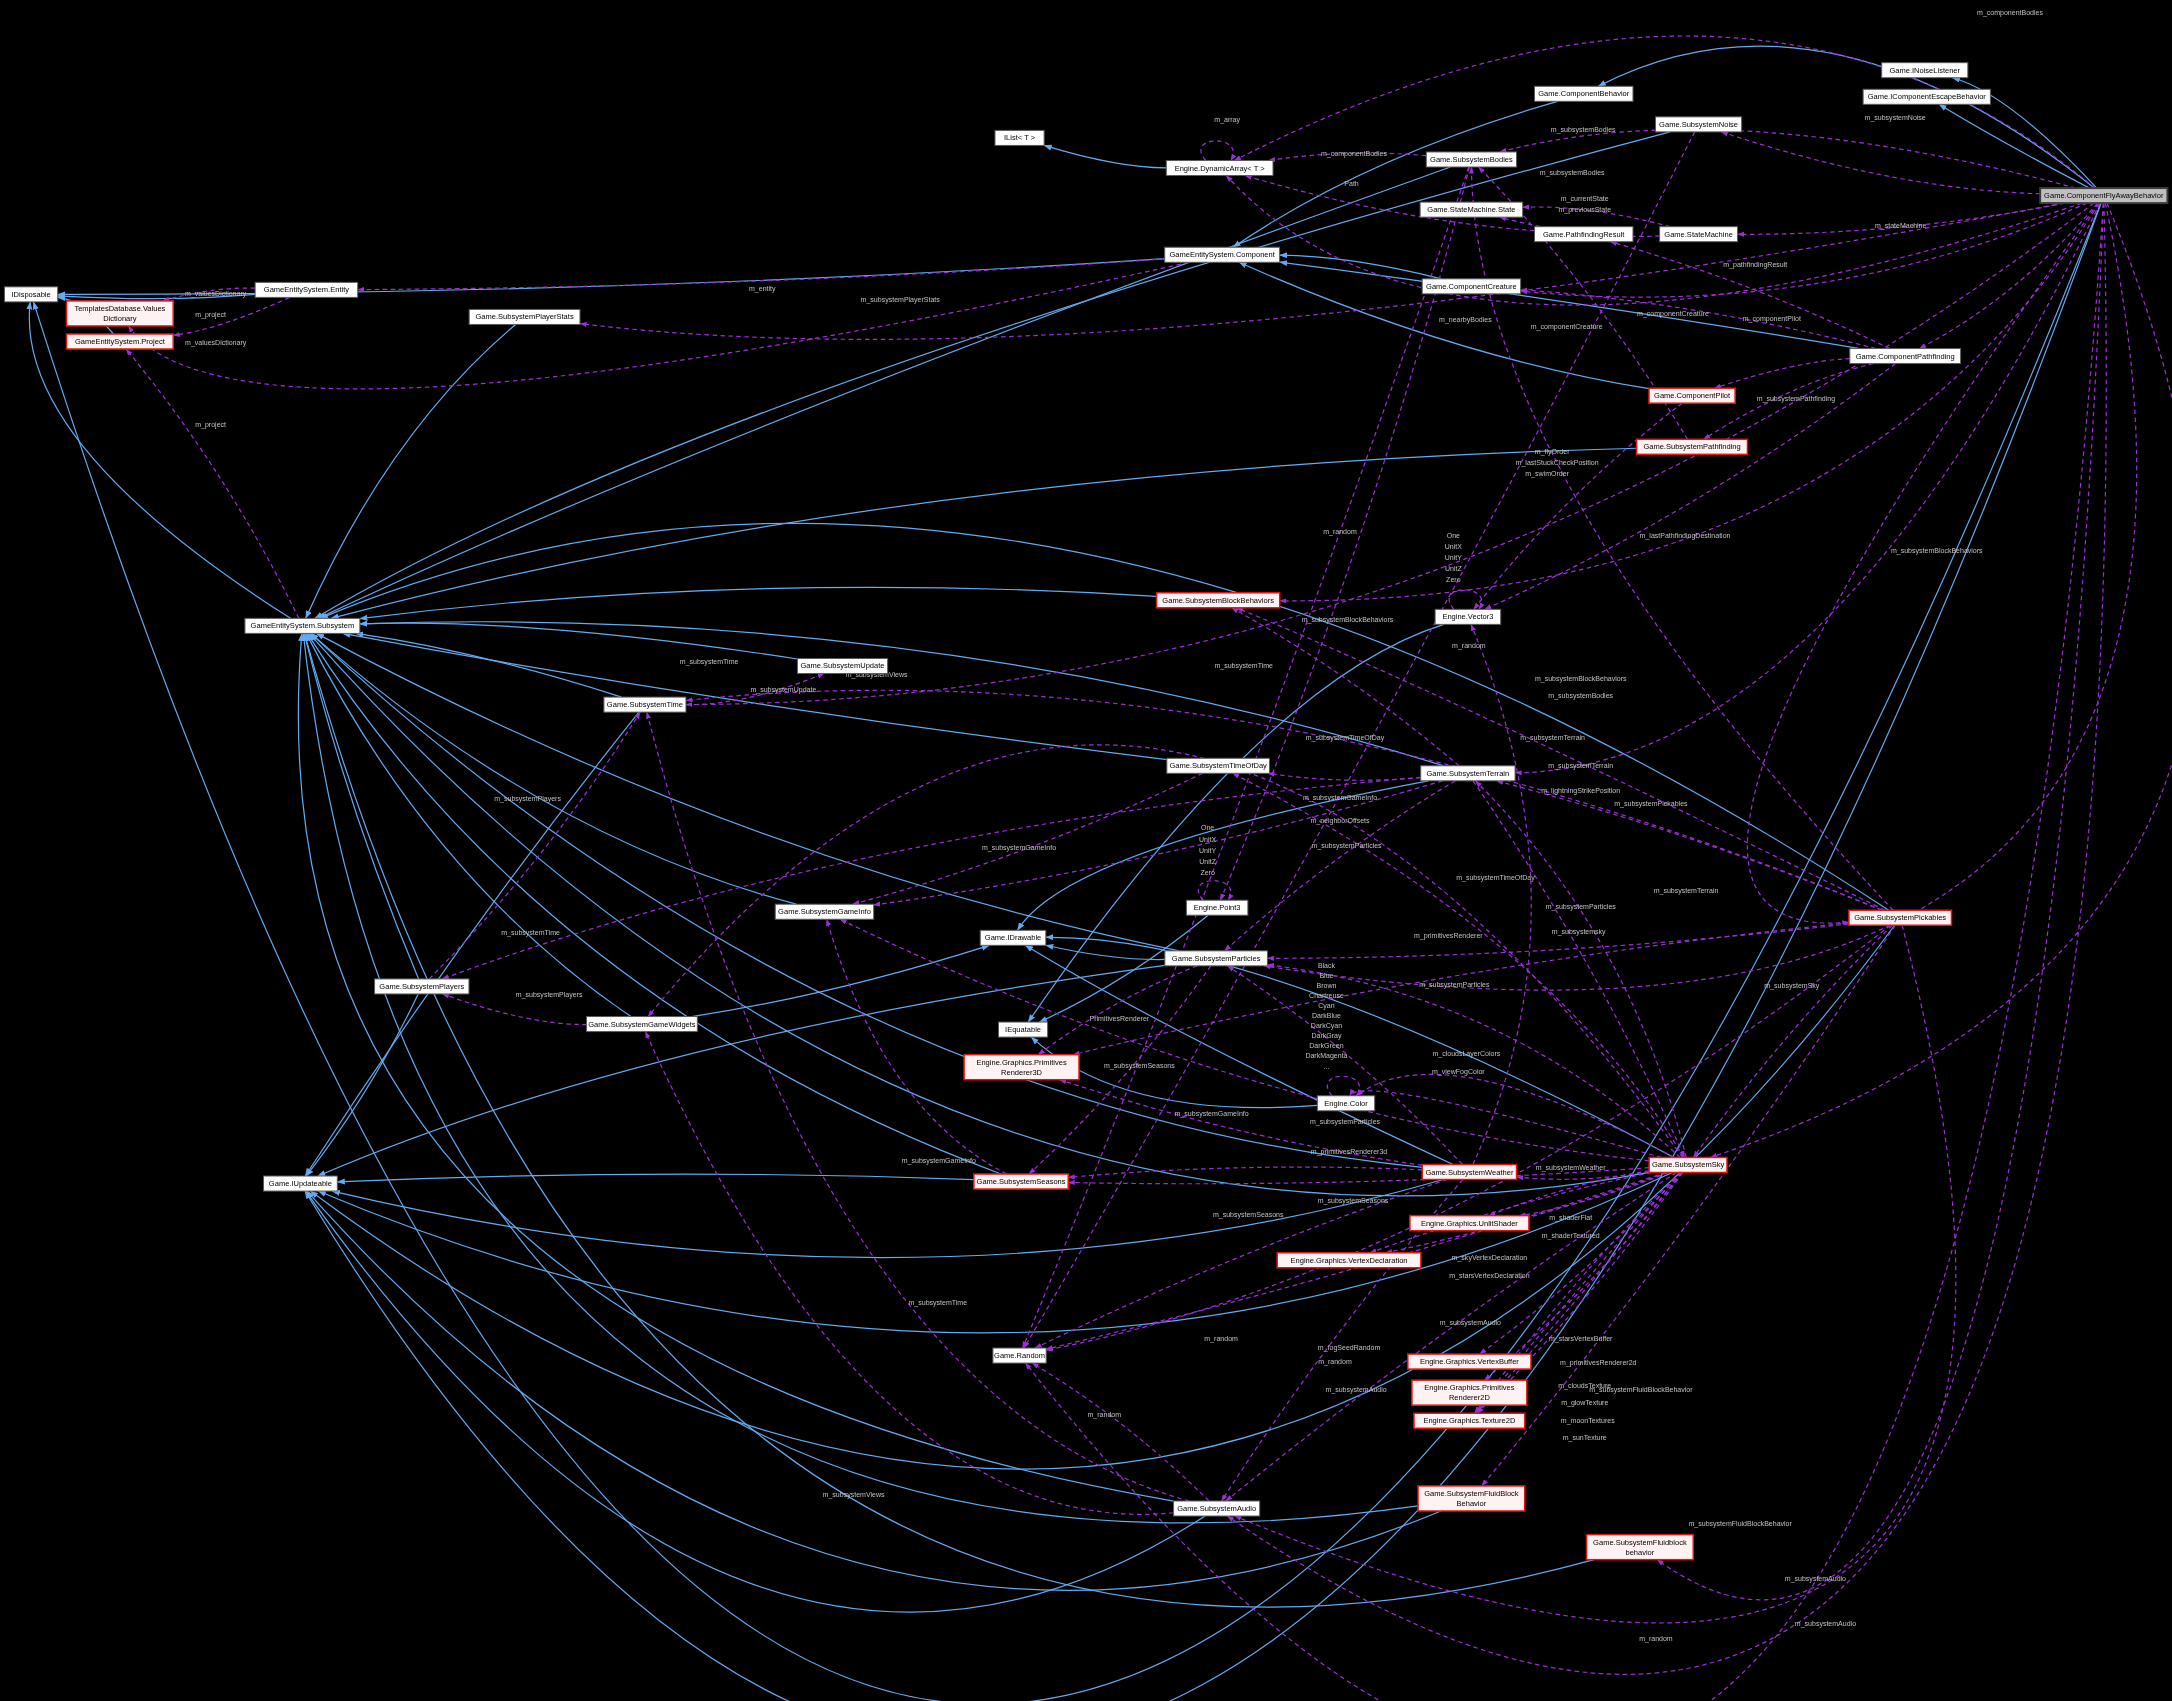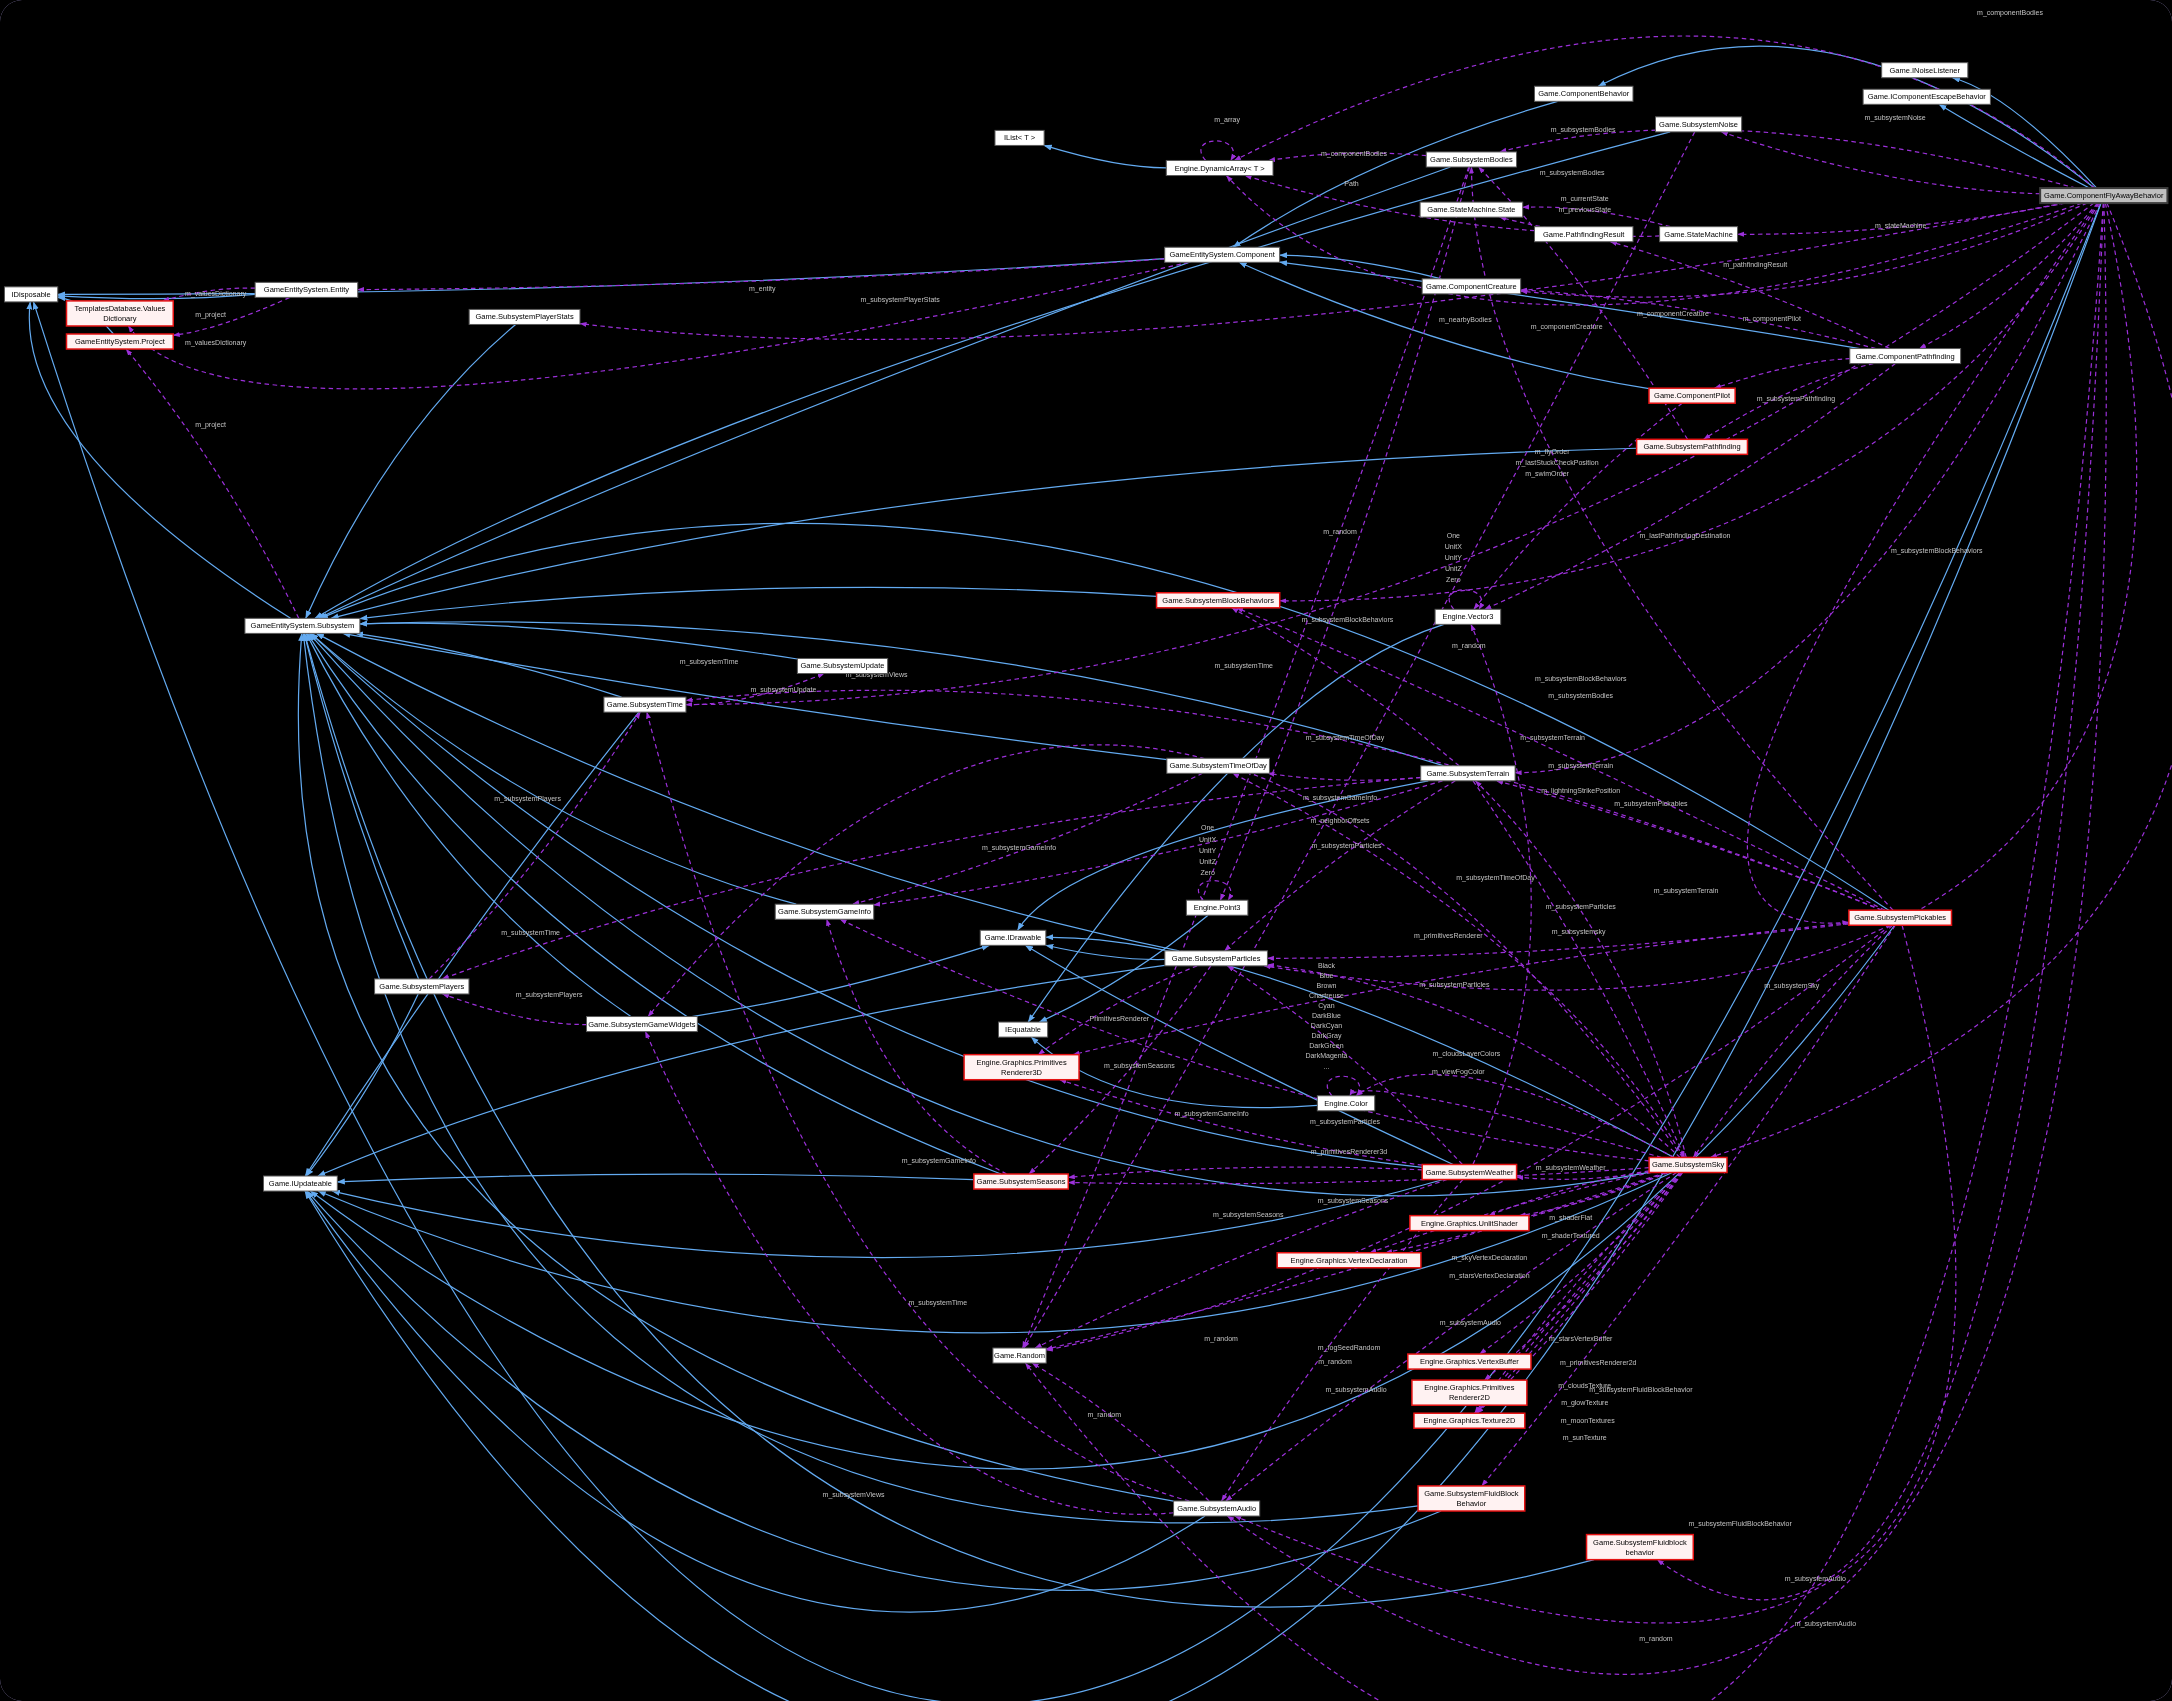--- a/index.html
+++ b/index.html
@@ -1,16 +1,16 @@
 <!DOCTYPE html>
 <html style="font-size:8px"><head>
 <meta charset="utf-8">
 <style>
   html,body{margin:0;padding:0;background:#000;}
-  .page{width:100vw;overflow:hidden;background:#c4b5fd;border-radius:22px;}
+  .page{width:100vw;overflow:hidden;background:#c4b5fd;}
   svg{display:block;width:100vw;height:auto;background:#000;}
   text{font-family:"Liberation Sans",sans-serif;}
   .node-label{fill:#000;font-size:15px;text-anchor:middle;}
   .edge-label{fill:#c2c2c2;font-size:14px;text-anchor:middle;}
   .edge-i{fill:none;stroke-width:2.4px;}
   .edge-u{fill:none;stroke-width:2.4px;stroke-dasharray:9,7;}
 </style>
 </head>
 <body>
 

